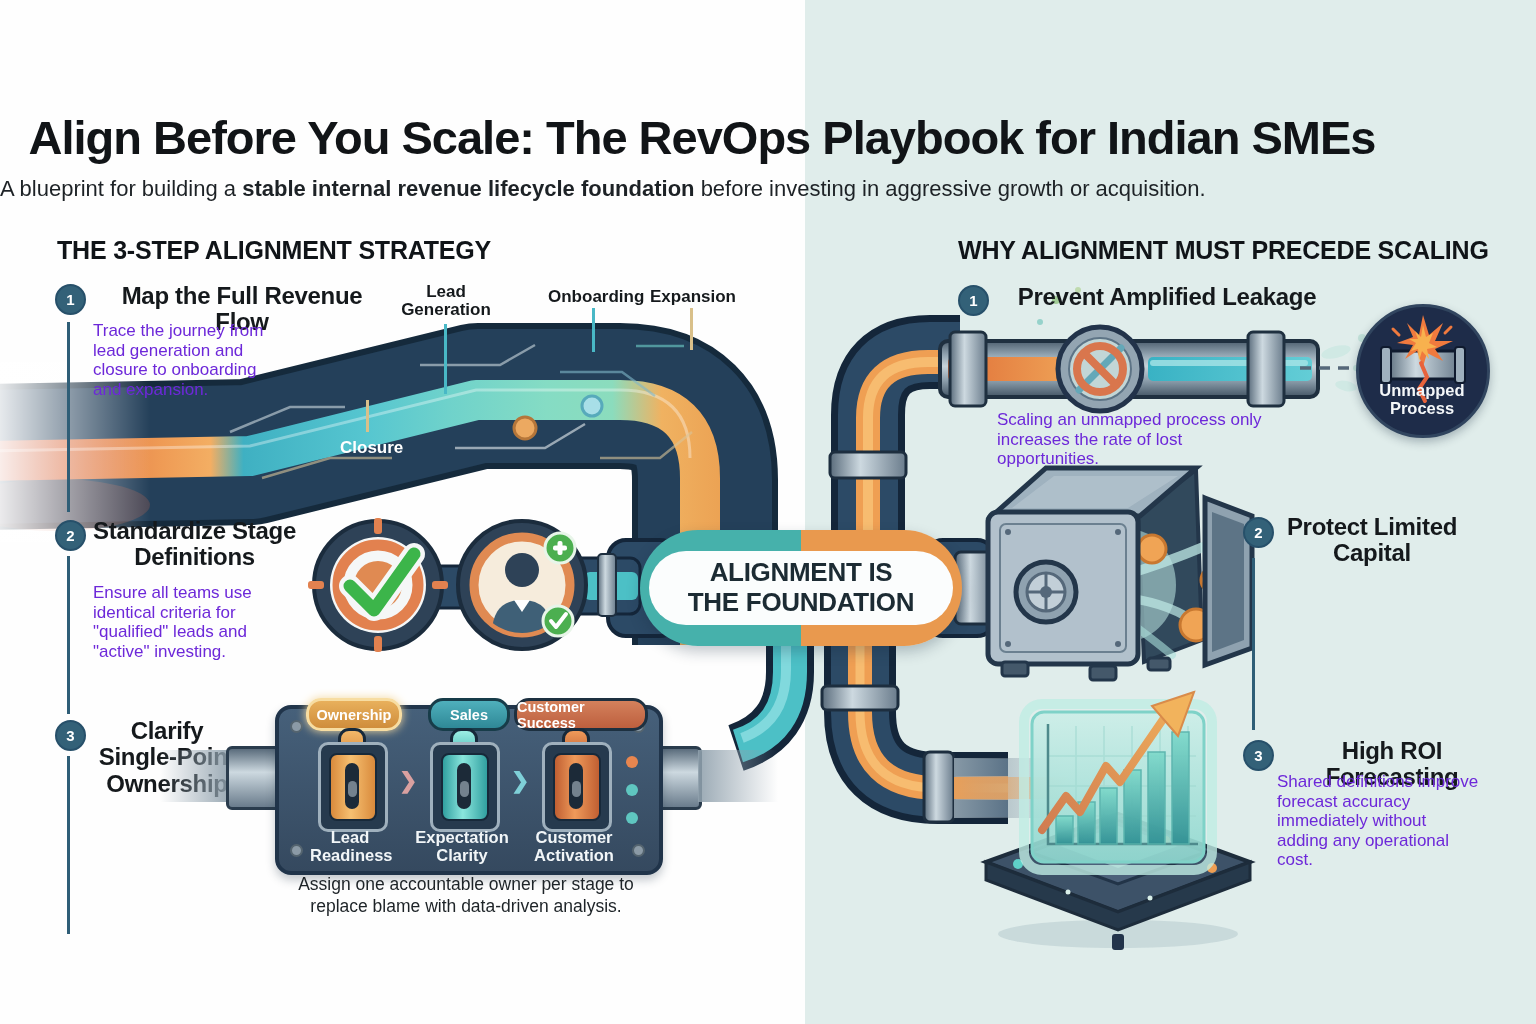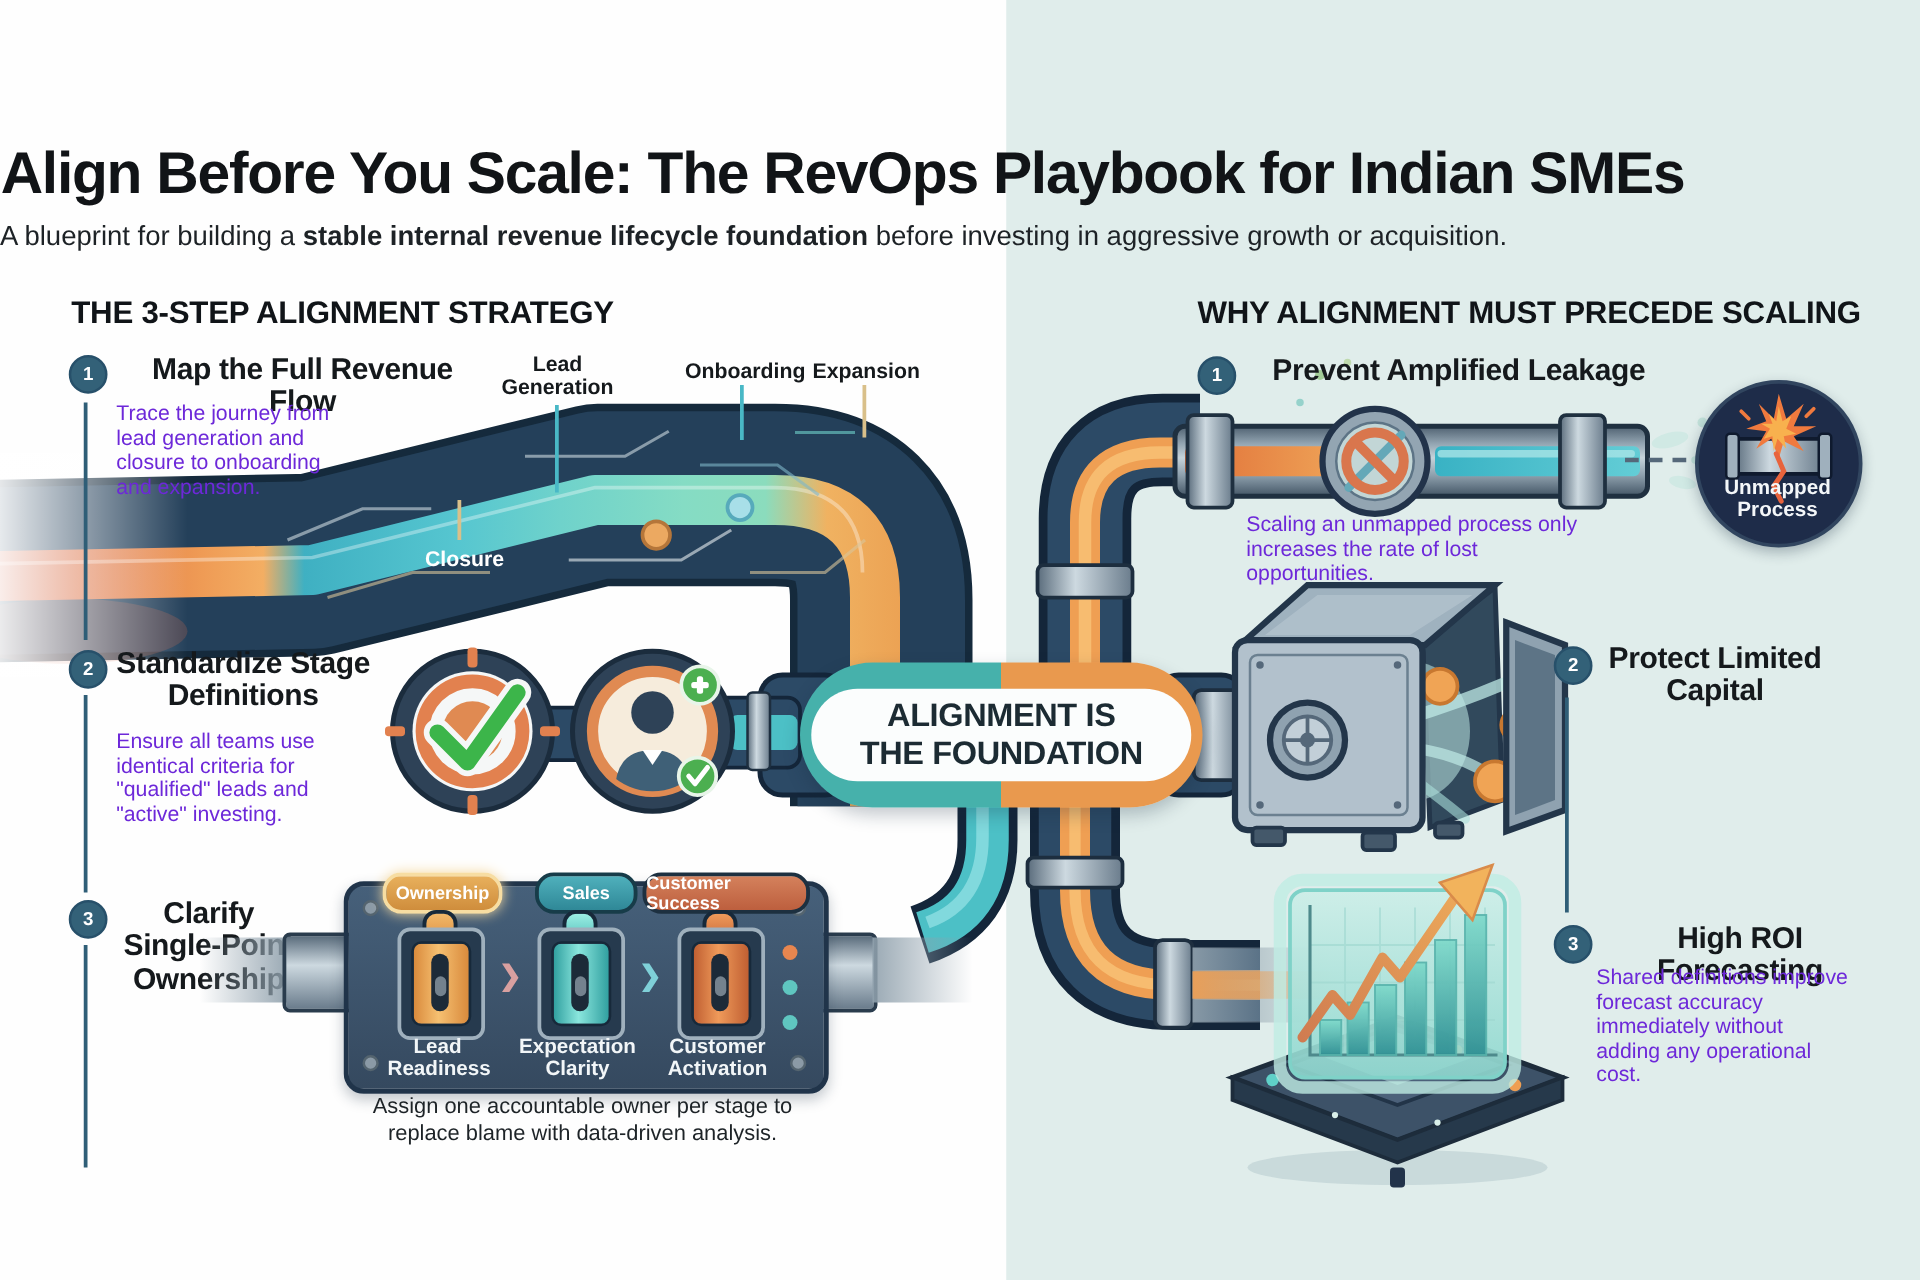--- a/index.html
+++ b/index.html
@@ -3,21 +3,21 @@
 <meta charset="utf-8">
 <style>
   html,body{margin:0;padding:0;background:#ffffff;}
   .canvas{position:relative;width:1536px;height:1024px;overflow:hidden;
           font-family:"Liberation Sans", sans-serif;color:#15191c;}
   .abs{position:absolute;}
   .bg-left{left:0;top:0;width:805px;height:1024px;background:#fefefe;}
   .bg-right{left:805px;top:0;width:731px;height:1024px;background:#e0edeb;}
   .art{left:0;top:0;width:1536px;height:1024px;}
   .title{left:0;top:110px;width:1348px;text-align:center;font-size:47px;font-weight:800;
-         letter-spacing:-1px;color:#111417;}
+         letter-spacing:-1px;color:#111417;padding-left:28px;}
   .subtitle{left:0;top:176px;width:1536px;text-align:left;font-size:22px;color:#1d2226;}
   .subtitle b{font-weight:700;}
   .sec-header{font-size:25px;font-weight:800;letter-spacing:-0.2px;color:#101418;}
   .badge{width:27px;height:27px;border-radius:50%;background:#336178;border:2px solid #27506a;
          color:#fff;font-size:15px;font-weight:700;display:flex;align-items:center;justify-content:center;}
   .step-title{font-size:24px;font-weight:700;line-height:1.1;letter-spacing:-0.3px;color:#15191c;text-align:center;}
   .step-desc{font-size:17px;line-height:1.15;color:#6d28d9;}
   .vline{width:3px;background:#2f5e77;}
   .flow-label{font-size:17px;font-weight:700;text-align:center;line-height:1.05;color:#15191c;}
   .tick{width:3px;}

